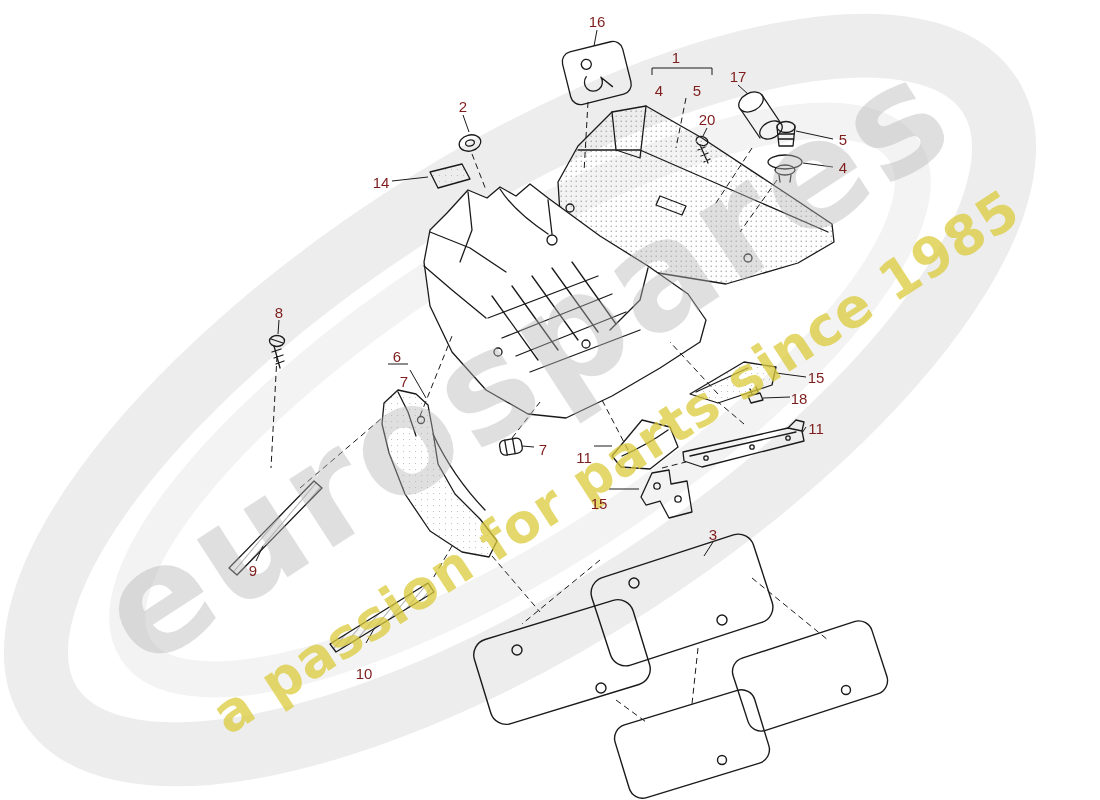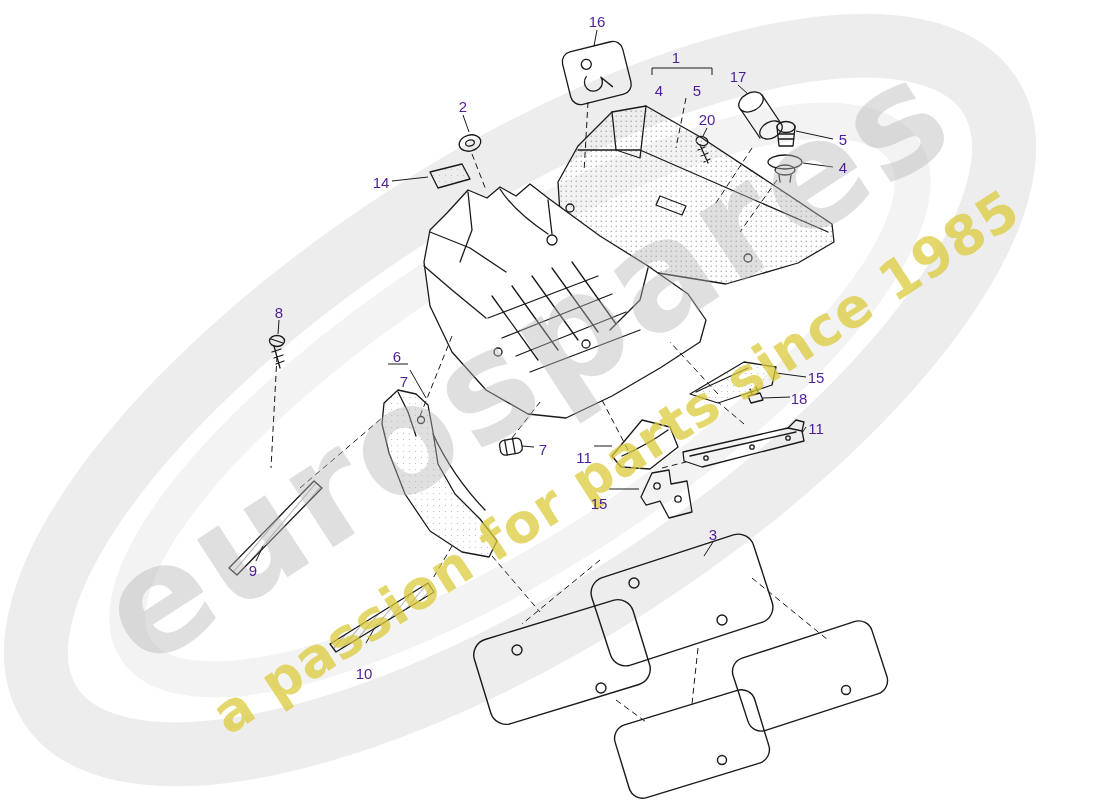--- a/index.html
+++ b/index.html
@@ -19,21 +19,21 @@
   }
   .wm-tagline {
     position:absolute; left:616px; top:462px; white-space:nowrap;
     transform:translate(-50%,-50%) rotate(-33deg);
     font-family:"DejaVu Sans",sans-serif; font-weight:bold;
     font-size:54px; letter-spacing:1px;
     color:rgba(219,202,57,0.75);
   }
   .callout {
     position:absolute; transform:translate(-50%,-50%);
-    font:15px "Liberation Sans",sans-serif; color:#4c1d95;
+    font:15px "Liberation Sans",sans-serif; color:#7f1d1d;
     line-height:1; cursor:pointer; user-select:none;
   }
 </style>
 </head>
 <body>
 
 <div id="stage">
 
   <svg id="swoosh-layer" class="layer" viewBox="0 0 1100 800">
     <g fill="none" transform="rotate(-33 520 400)">

